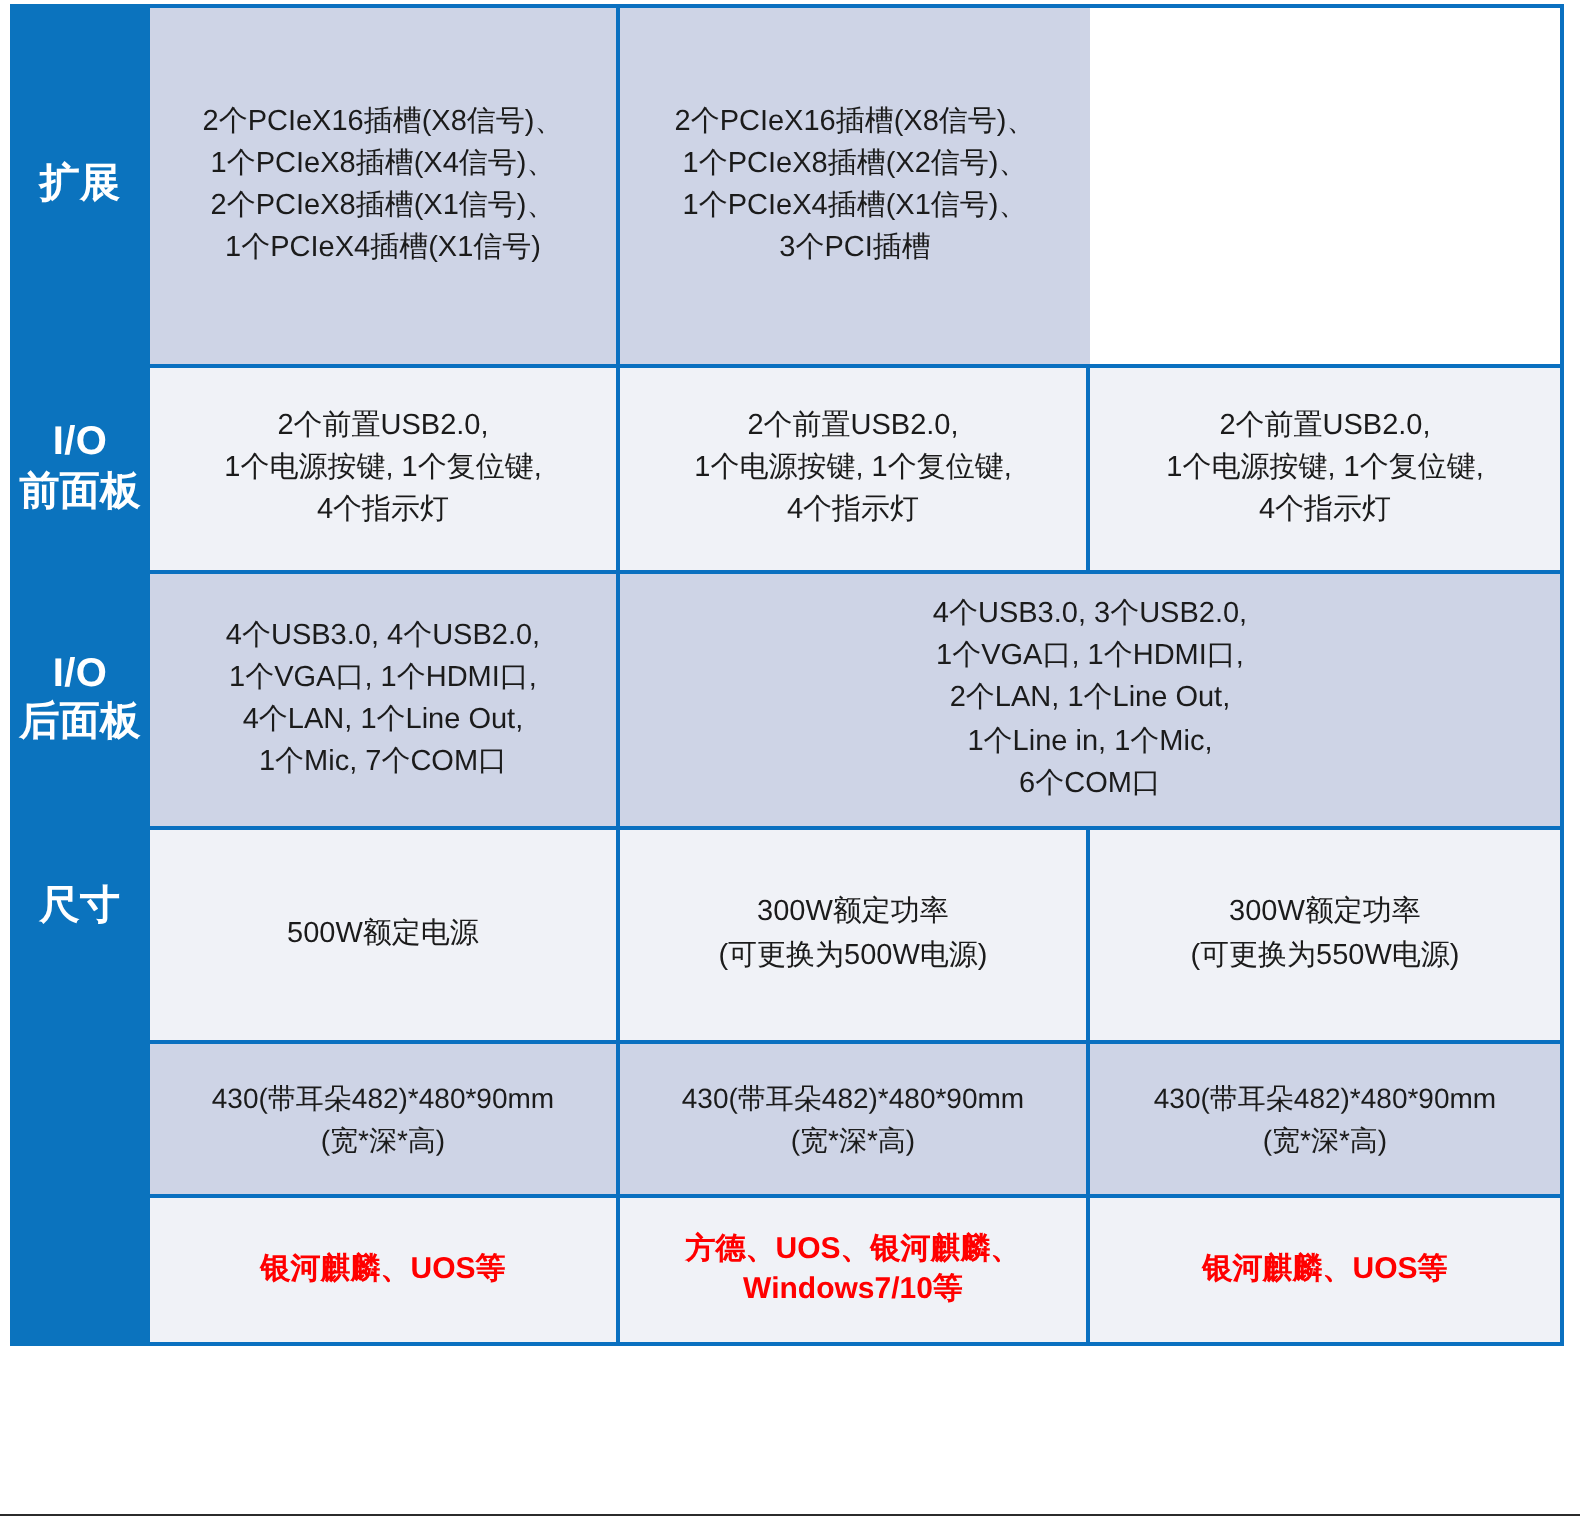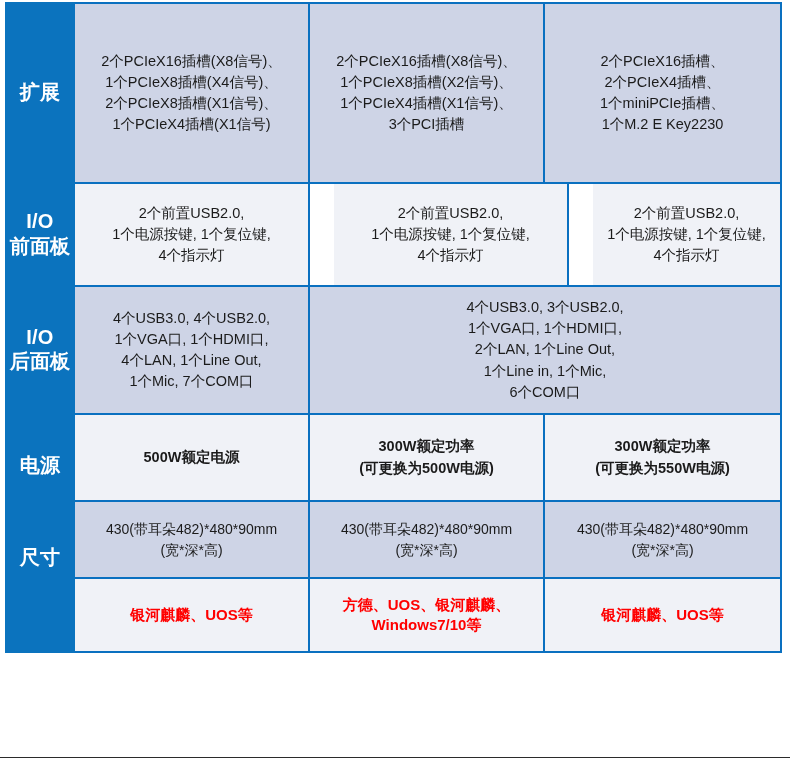--- a/index.html
+++ b/index.html
@@ -96,23 +96,23 @@
   .col-1 { flex: 0 0 235px; width: 235px; }
   .col-2 { flex: 0 0 235px; width: 235px; }
   .col-3 { flex: 1 1 auto; }
 
   
   .tint-dark  .data-cell { background: #CED4E6; }
   .tint-light .data-cell { background: #F0F2F7; }
 
   
   .h-expansion   { height: 180px; }
-  .h-io-front    { height: 103px; gap: 24px; }
+  .h-io-front    { height: 103px; }
   .h-io-rear     { height: 128px; }
-  .h-power       { height: 87px; font-weight: bold; }
+  .h-power       { height: 107px; }
   .h-size        { height: 77px; }
   .h-os          { height: 72px; }
 
   .lh-expansion  { height: 180px; }
   .lh-io-front   { height: 103px; }
   .lh-io-rear    { height: 128px; }
   .lh-power      { height: 104px; }
   .lh-size       { height: 81px; }
   .lh-os         { height: 80px; }
 
@@ -147,44 +147,37 @@
       <div class="row-label lh-expansion">
         <span class="lbl-inner">扩展</span>
       </div>
       <div class="row-label lh-io-front">
         <span class="lbl-inner">I/O
 前面板</span>
       </div>
       <div class="row-label lh-io-rear">
         <span class="lbl-inner">I/O
 后面板</span>
-      </div>
-      <div class="row-label lh-power">
-        <span class="lbl-inner">电源</span>
       </div>
       <div class="row-label lh-size">
         <span class="lbl-inner">尺寸</span>
       </div>
     </div>
 
     <div class="data-grid">
 
       <div class="data-row tint-dark h-expansion">
         <div class="data-cell col-1">2个PCIeX16插槽(X8信号)、
 1个PCIeX8插槽(X4信号)、
 2个PCIeX8插槽(X1信号)、
 1个PCIeX4插槽(X1信号)</div>
         <div class="data-cell col-2">2个PCIeX16插槽(X8信号)、
 1个PCIeX8插槽(X2信号)、
 1个PCIeX4插槽(X1信号)、
 3个PCI插槽</div>
-        <div class="data-cell col-3">2个PCIeX16插槽、
-2个PCIeX4插槽、
-1个miniPCIe插槽、
-1个M.2 E Key2230</div>
       </div>
 
       <div class="data-row tint-light h-io-front">
         <div class="data-cell col-1">2个前置USB2.0,
 1个电源按键, 1个复位键,
 4个指示灯</div>
         <div class="data-cell col-2">2个前置USB2.0,
 1个电源按键, 1个复位键,
 4个指示灯</div>
         <div class="data-cell col-3">2个前置USB2.0,

